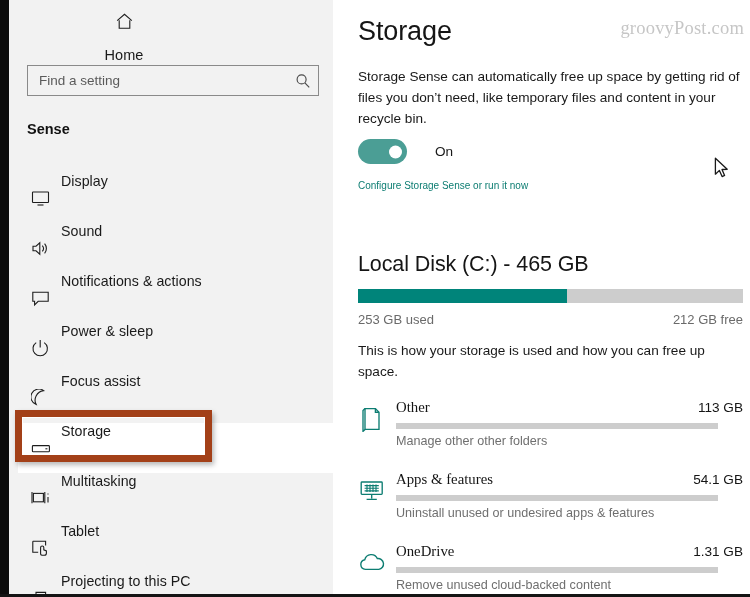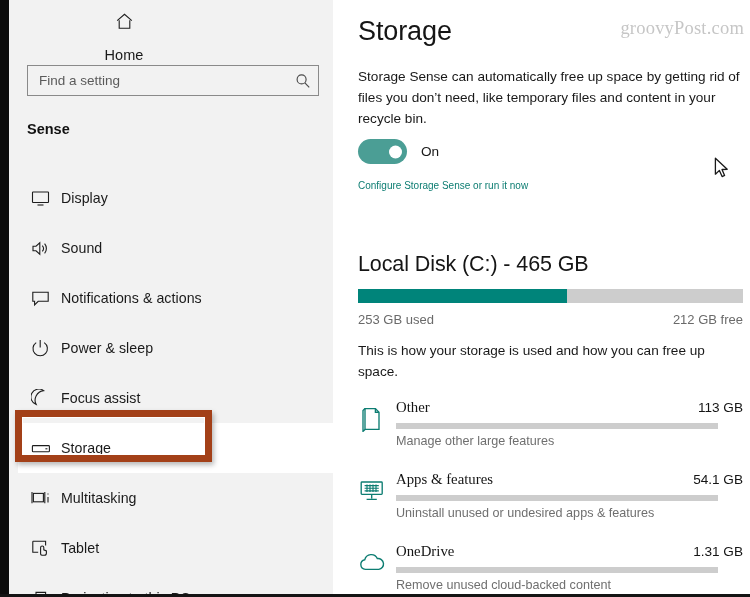--- a/index.html
+++ b/index.html
@@ -76,21 +76,21 @@
     position: absolute;
     left: 18px; top: 121px;
     font-size: 14.5px; font-weight: bold; color: #111;
   }
 
   
   .navlist { position: absolute; left: 9px; top: 173px; width: 324px; }
   .nav-item {
     position: relative;
     height: 50px;
-    display: flex; align-items: center;
+    display: flex; 
     padding-left: 13px;
     cursor: default;
   }
   .nav-ico {
     width: 30px; min-width: 30px;
     display: flex; align-items: center; justify-content: flex-start;
     color: #1d1d1d;
   }
   .nav-label {
     font-size: 14.2px; color: #1a1a1a;
@@ -144,21 +144,21 @@
     left: 25px; top: 66px;
     width: 390px;
     font-size: 13.6px; line-height: 21px;
     color: #191919;
   }
 
   
   .toggle-row {
     position: absolute;
     left: 25px; top: 139px;
-    display: flex; align-items: center; gap: 14px;
+    display: flex; align-items: center; gap: 28px;
   }
   .toggle {
     position: relative;
     width: 49px; height: 25px;
     border-radius: 13px;
     background: #4b9e95;
     cursor: pointer;
     border: none;
   }
   .toggle .knob {
@@ -425,21 +425,21 @@
             <path d="M3 2.6 H13.4 L17 6.2 V23.4 H3 Z"></path>
             <path d="M13.4 2.6 V6.2 H17"></path>
             <path d="M3 2.6 L1 4.6 V25.4 L3 23.4"></path>
           </svg>
         </span>
         <span class="cat-name">Other</span>
         <span class="cat-size">113 GB</span>
         <span class="cat-bar">
           <span class="fill" id="cat-fill-0" style="width: 44.6%; background: rgb(13, 125, 114);"></span>
         </span>
-        <span class="cat-sub">Manage other large features</span>
+        <span class="cat-sub">Manage other other folders</span>
       </div>
 
       <div class="cat">
         <span class="cat-ico">
           <svg width="26" height="24" viewBox="0 0 26 24" fill="none" stroke="#0d7d72" stroke-width="1.35">
             <rect x="2.2" y="3" width="21" height="12.4" rx="0.8"></rect>
             <path d="M12.7 15.4 V19.6 M7.6 20.4 H17.8"></path>
             <g stroke-width="1.15">
               <path d="M5.6 6.6 H19.8 M5.6 9.2 H19.8 M5.6 11.8 H19.8"></path>
               <path d="M8 5.4 V13 M11 5.4 V13 M14 5.4 V13 M17 5.4 V13"></path>

